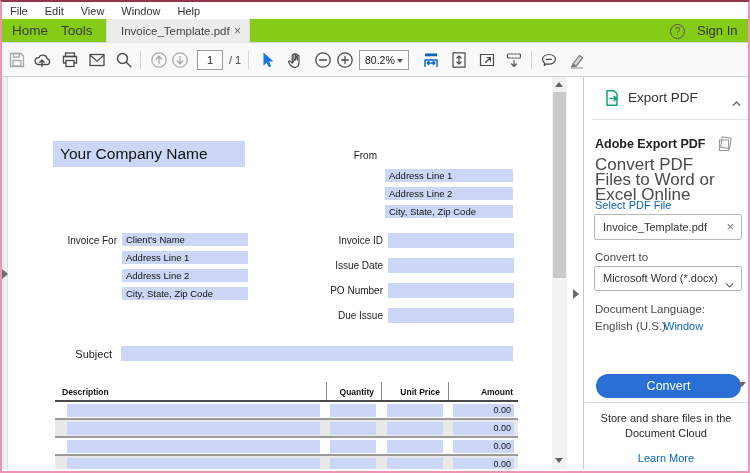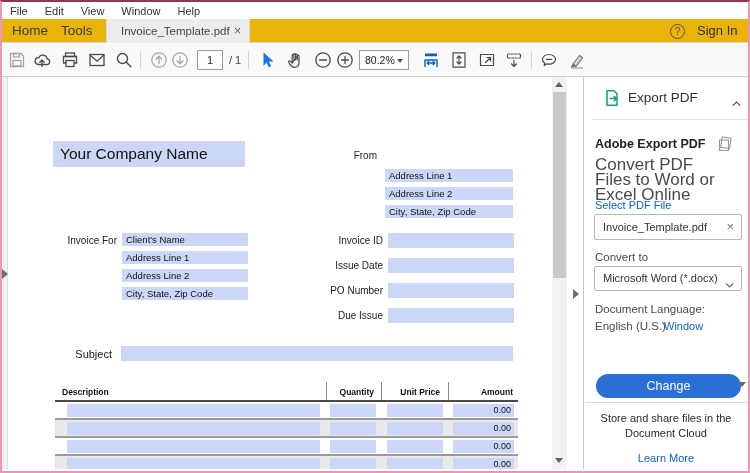--- a/index.html
+++ b/index.html
@@ -9,21 +9,21 @@
            border:2px solid #ef93b8; border-top-color:#93344f; background:#fff; }
   .abs{ position:absolute; }
 
   
   .menubar{ position:absolute; left:0; top:0; width:746px; height:17px; background:#fff;
             display:flex; align-items:center; padding-left:8px; gap:17px;
             font-size:11px; color:#333; }
   .menubar span{ cursor:default; }
 
   
-  .tabbar{ position:absolute; left:0; top:17px; width:746px; height:24px; background:#eab308;
+  .tabbar{ position:absolute; left:0; top:17px; width:746px; height:24px; background:#84cc16;
            border-bottom:1px solid #d8d8d8; }
   .tablabel{ position:absolute; top:0; height:24px; line-height:24px; font-size:13.5px; color:#3b3b3b; }
   .doctab{ position:absolute; left:104px; top:0; width:144px; height:24px; background:#ececec;
            border-left:1px solid #dcdcdc; border-right:1px solid #dcdcdc;
            font-size:11.5px; color:#444; line-height:24px; }
   .doctab .ttext{ position:absolute; left:14px; }
   .doctab .tclose{ position:absolute; right:8px; top:0; font-size:12px; color:#666; cursor:pointer; }
   .helpcircle{ position:absolute; left:668px; top:5px; width:15px; height:15px; border:1.2px solid #555;
                border-radius:50%; font-size:10px; color:#555; text-align:center; line-height:13px; }
   .signin{ position:absolute; left:695px; top:0; height:24px; line-height:24px; font-size:13px; color:#323232; }
@@ -343,21 +343,21 @@
         <svg class="chev" viewBox="0 0 12 8" fill="none" stroke="#666" stroke-width="1.5" stroke-linecap="round">
             <path d="M1.5 1.5L6 6l4.5-4.5"></path>
           </svg>
       </span>
     </div>
 
     <span class="plabel" style="top:226px">Document Language:</span>
     <span class="plabel" style="top:243px">English (U.S.)</span>
     <span class="abs plink" style="left:80px;top:243px">Window</span>
 
-    <button class="convertbtn">Change</button>
+    <button class="convertbtn">Convert</button>
     <span class="minichev"></span>
 
     <div class="pdivider"></div>
     <div class="pfooter">Store and share files in the Document Cloud</div>
     <div class="plearn"><span class="plink">Learn More</span></div>
   </div>
 
 </div>
 
 </body></html>

